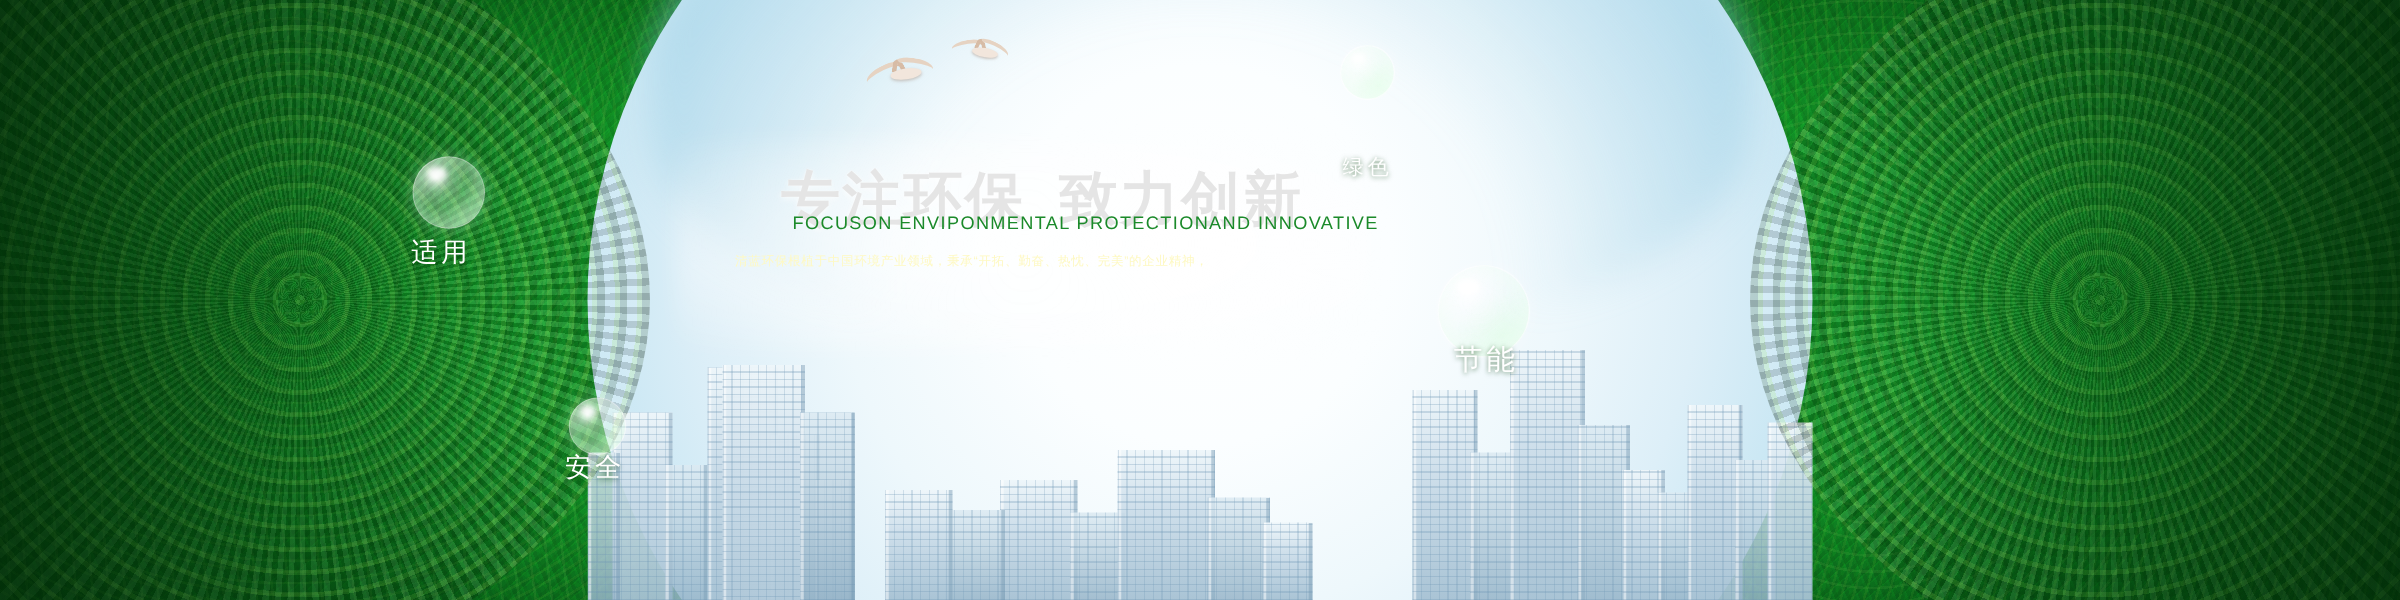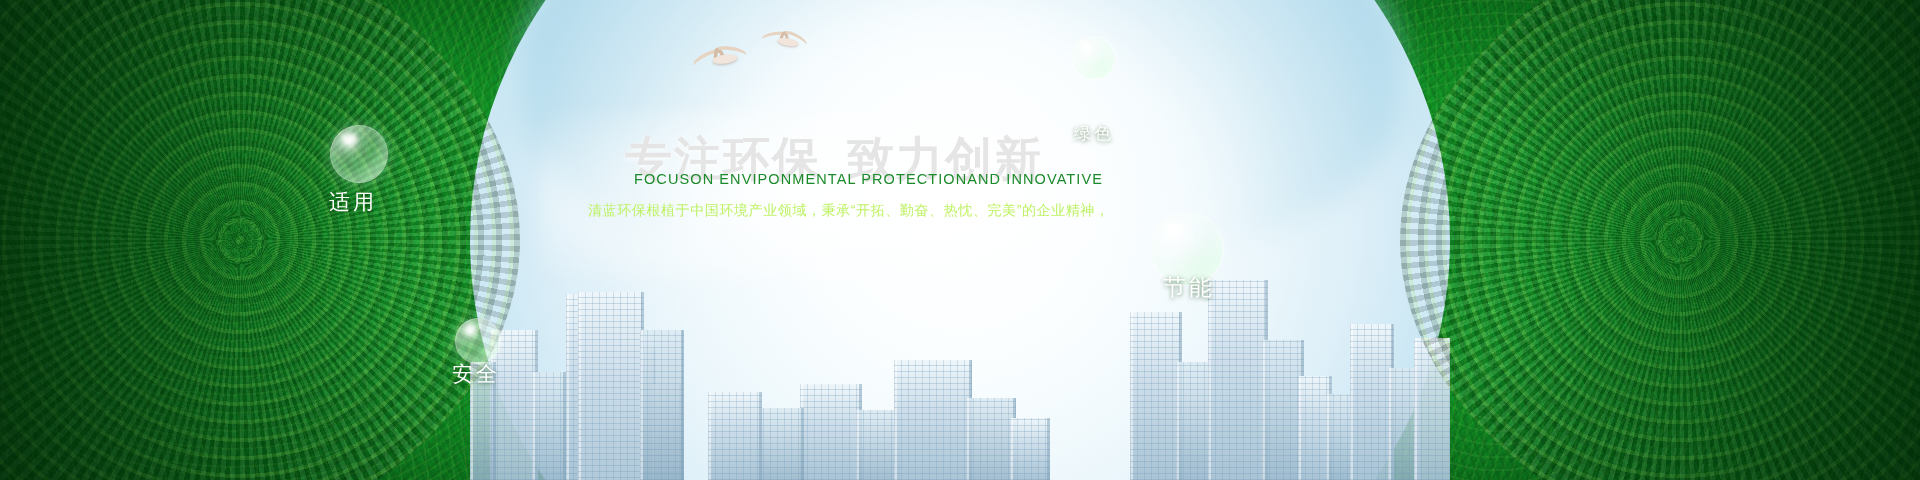--- a/index.html
+++ b/index.html
@@ -129,21 +129,21 @@
     text-shadow:0 2px 5px rgba(255,255,255,.75), 0 0 1px rgba(255,255,255,.9);
   }
   .headline .gap { display:inline-block; width:26px; }
   .subline {
     position:absolute; left:634px; top:171px;
     font-size:14.5px; letter-spacing:1.1px; color:#1b8a2a;
     white-space:nowrap;
   }
   .body-line {
     position:absolute; left:588px;
-    font-size:14px; color:#bef264; letter-spacing:.6px; white-space:nowrap;
+    font-size:10px; color:#fef9c3; letter-spacing:.6px; white-space:nowrap;
   }
   .body-line.l1 { top:202px; }
   .body-line.l2 { top:225px; }
 
   
   .text-haze {
     position:absolute; left:540px; top:110px; width:560px; height:170px;
     background:radial-gradient(ellipse at 50% 50%, rgba(255,255,255,.80) 0%, rgba(255,255,255,.45) 55%, rgba(255,255,255,0) 100%);
     filter:blur(8px);
   }

